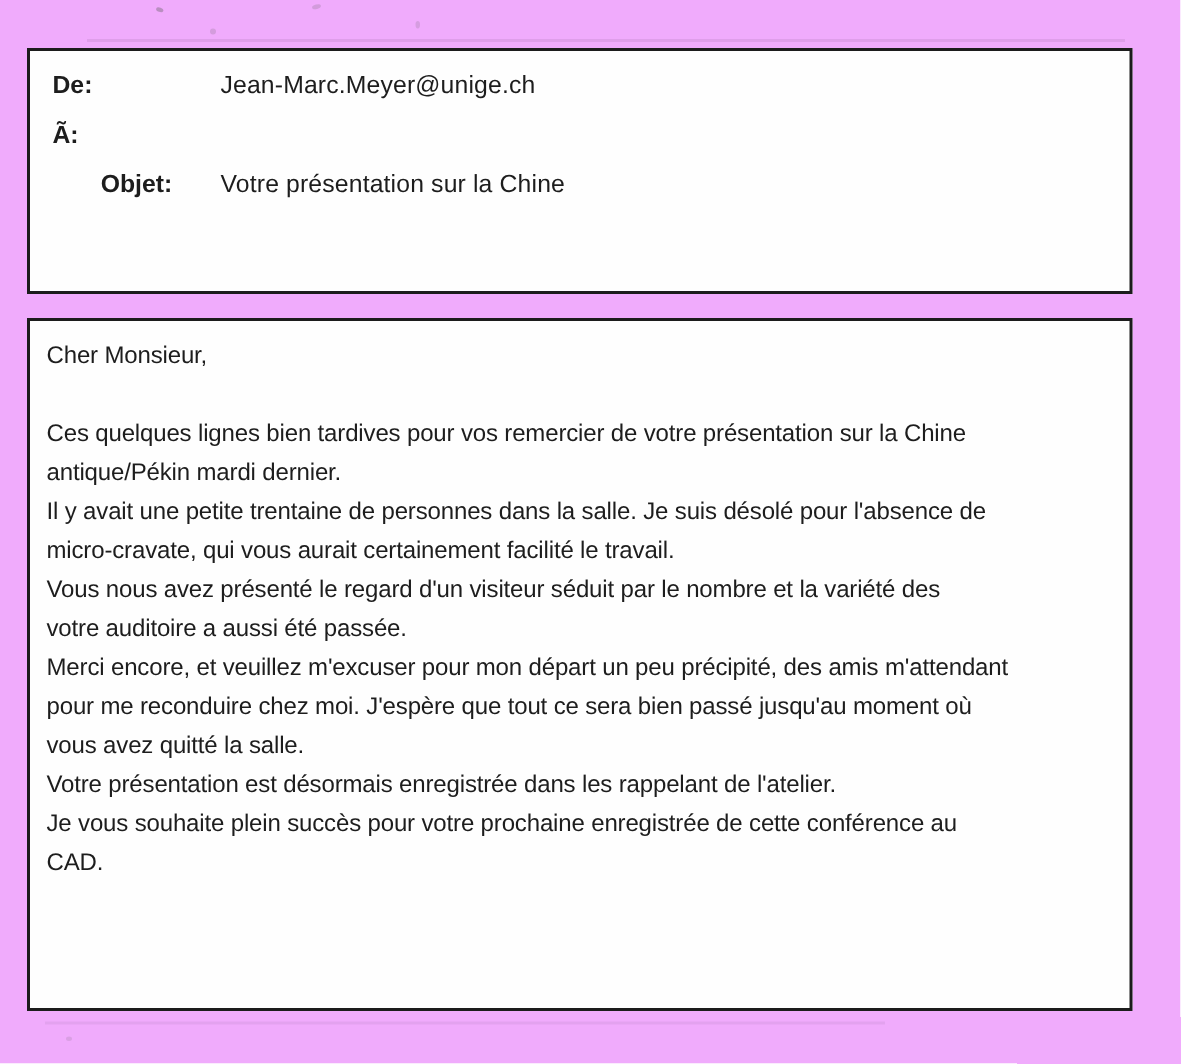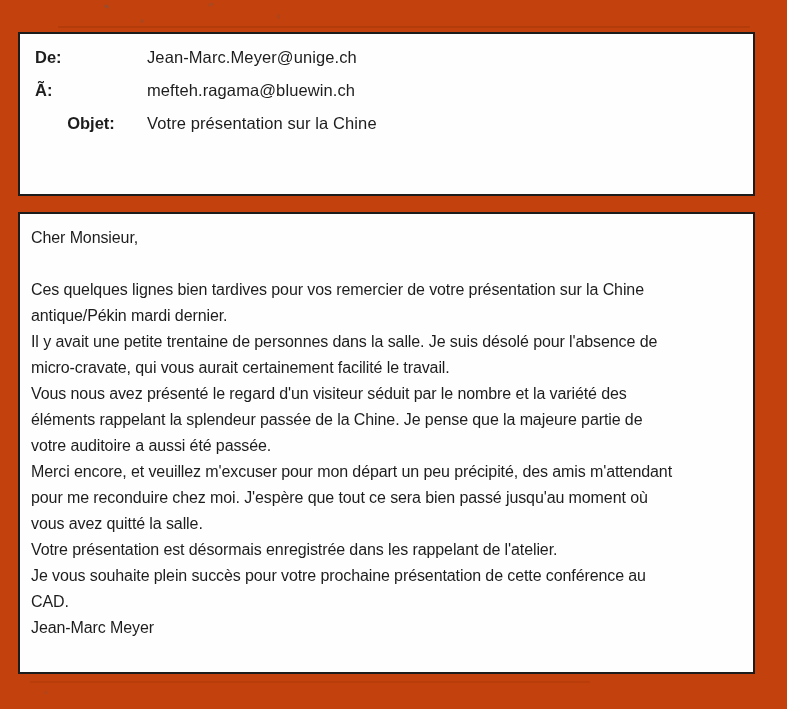--- a/index.html
+++ b/index.html
@@ -1,19 +1,19 @@
 <!DOCTYPE html>
 <html><head>
 <meta charset="utf-8">
 <style>
   html,body{margin:0;padding:0;background:#ffffff;}
   .page{
     position:relative;
     width:787px;height:709px;
-    background:#c2410c;
+    background:#f0abfc;
     font-family:"Liberation Sans", sans-serif;
     color:#1d1d1d;
     overflow:hidden;
   }
   .scanbox{
     position:absolute;
     left:18px;
     width:733px;
     border:2px solid #1c1c1c;
     background:#fefefe;
@@ -86,43 +86,40 @@
   <div class="speck sk8"></div>
 
   <div class="scanbox header-box">
     <div class="header-rows">
       <div class="hrow hrow-1">
         <div class="hlabel">De:</div>
         <div class="hvalue">Jean-Marc.Meyer@unige.ch</div>
       </div>
       <div class="hrow hrow-3">
         <div class="hlabel">Ã:</div>
-        <div class="hvalue">mefteh.ragama@bluewin.ch</div>
       </div>
       <div class="hrow hrow-4">
         <div class="hlabel">Objet:</div>
         <div class="hvalue">Votre présentation sur la Chine</div>
       </div>
     </div>
   </div>
 
   <div class="scanbox body-box">
     <div class="body-text">
       <div class="bline">Cher Monsieur,</div>
       <div class="bline"></div>
       <div class="bline">Ces quelques lignes bien tardives pour vos remercier de votre présentation sur la Chine</div>
       <div class="bline">antique/Pékin mardi dernier.</div>
       <div class="bline">Il y avait une petite trentaine de personnes dans la salle. Je suis désolé pour l'absence de</div>
       <div class="bline">micro-cravate, qui vous aurait certainement facilité le travail.</div>
       <div class="bline">Vous nous avez présenté le regard d'un visiteur séduit par le nombre et la variété des</div>
-      <div class="bline">éléments rappelant la splendeur passée de la Chine. Je pense que la majeure partie de</div>
       <div class="bline">votre auditoire a aussi été passée.</div>
       <div class="bline">Merci encore, et veuillez m'excuser pour mon départ un peu précipité, des amis m'attendant</div>
       <div class="bline">pour me reconduire chez moi. J'espère que tout ce sera bien passé jusqu'au moment où</div>
       <div class="bline">vous avez quitté la salle.</div>
       <div class="bline">Votre présentation est désormais enregistrée dans les rappelant de l'atelier.</div>
-      <div class="bline">Je vous souhaite plein succès pour votre prochaine présentation de cette conférence au</div>
+      <div class="bline">Je vous souhaite plein succès pour votre prochaine enregistrée de cette conférence au</div>
       <div class="bline">CAD.</div>
-      <div class="bline">Jean-Marc Meyer</div>
     </div>
   </div>
 
 </div>
 
 </body></html>

